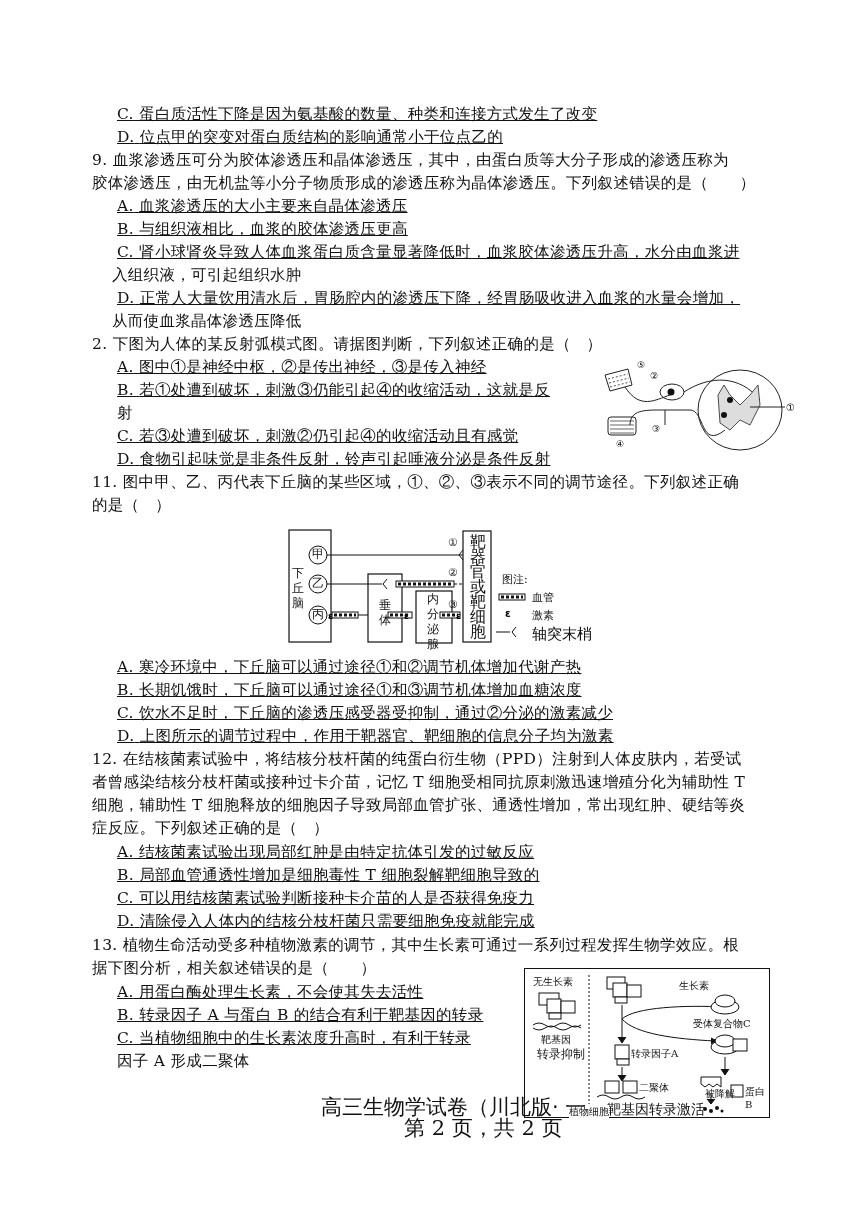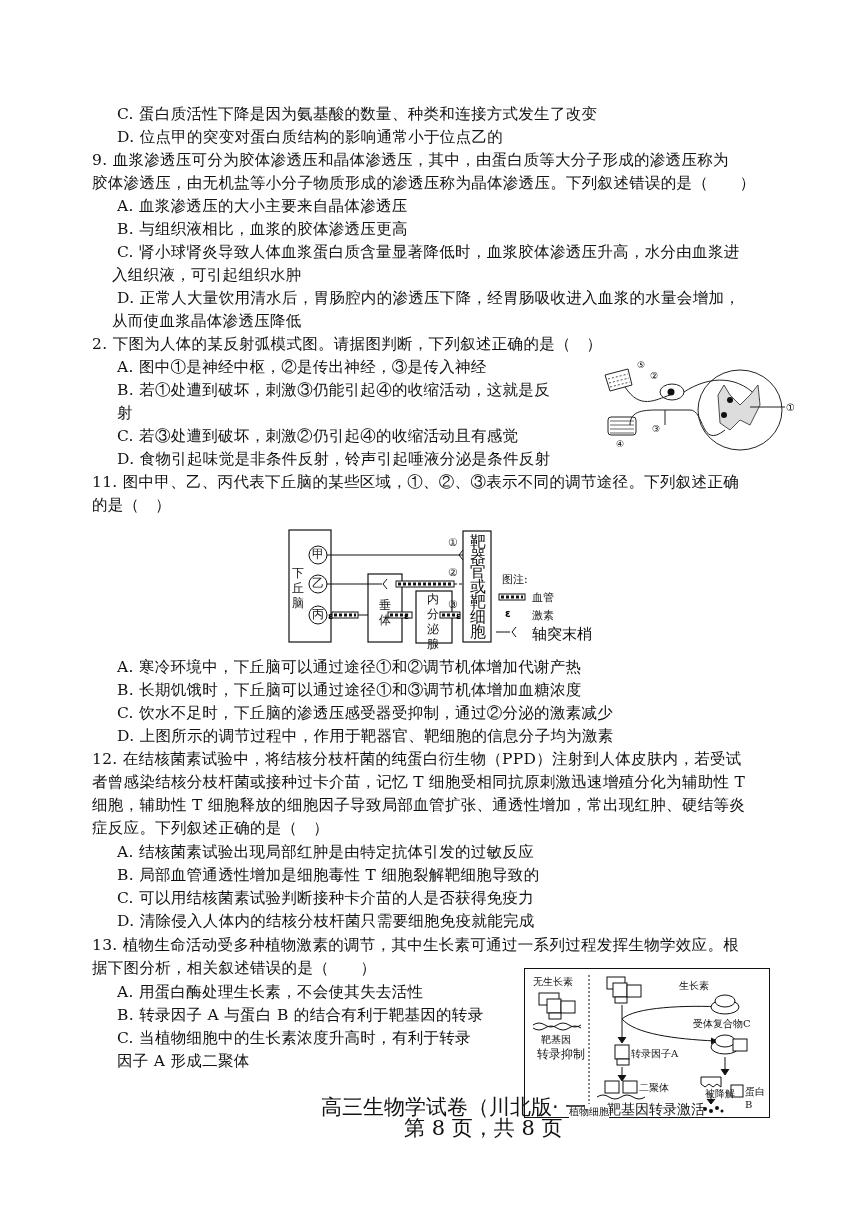--- a/index.html
+++ b/index.html
@@ -1,19 +1,19 @@
 <!DOCTYPE html>
 <html><head>
 <meta charset="utf-8">
 <style>
   html, body { margin:0; padding:0; background:#ffffff; }
   body { width:867px; height:1227px; position:relative; overflow:hidden;
          font-family:"DejaVu Serif", "Liberation Serif", serif; color:#111; }
   .line { position:absolute; font-size:15.5px; line-height:20px; white-space:nowrap; letter-spacing:0.3px; }
-  .opt { left:117px; }
+  .opt { left:117px;text-decoration:underline; }
   .diagram { position:absolute; }
   .footer { position:absolute; font-size:21px; white-space:nowrap;margin-left:29px; }
   svg text { font-family:"DejaVu Sans","Liberation Sans",sans-serif; }
 </style>
 </head>
 <body>
 
 <div class="line opt" style="top:104px">
   <span>C.</span>&nbsp;<span>蛋白质活性下降是因为氨基酸的数量、种类和连接方式发生了改变</span>
 </div>
@@ -247,13 +247,13 @@
   <div style="position:absolute;left:168px;top:48px;font-size:10px">受体复合物C</div>
   <div style="position:absolute;left:106px;top:78px;font-size:10px">转录因子A</div>
   <div style="position:absolute;left:114px;top:112px;font-size:10px">二聚体</div>
   <div style="position:absolute;left:82px;top:132px;font-size:14px">靶基因转录激活</div>
   <div style="position:absolute;left:220px;top:116px;font-size:10px">蛋白B</div>
   <div style="position:absolute;left:180px;top:118px;font-size:10px">被降解</div>
   <div style="position:absolute;left:44px;top:136px;font-size:10px;background:#fff">植物细胞</div>
 </div>
 
 <div class="footer" style="left:292px;top:1093px;font-family:'DejaVu Sans','Liberation Sans',sans-serif">高三生物学试卷（川北版· 一</div>
-<div class="footer" style="left:375px;top:1114px">第 8 页，共 8 页</div>
+<div class="footer" style="left:375px;top:1114px">第 2 页，共 2 页</div>
 
 </body></html>

